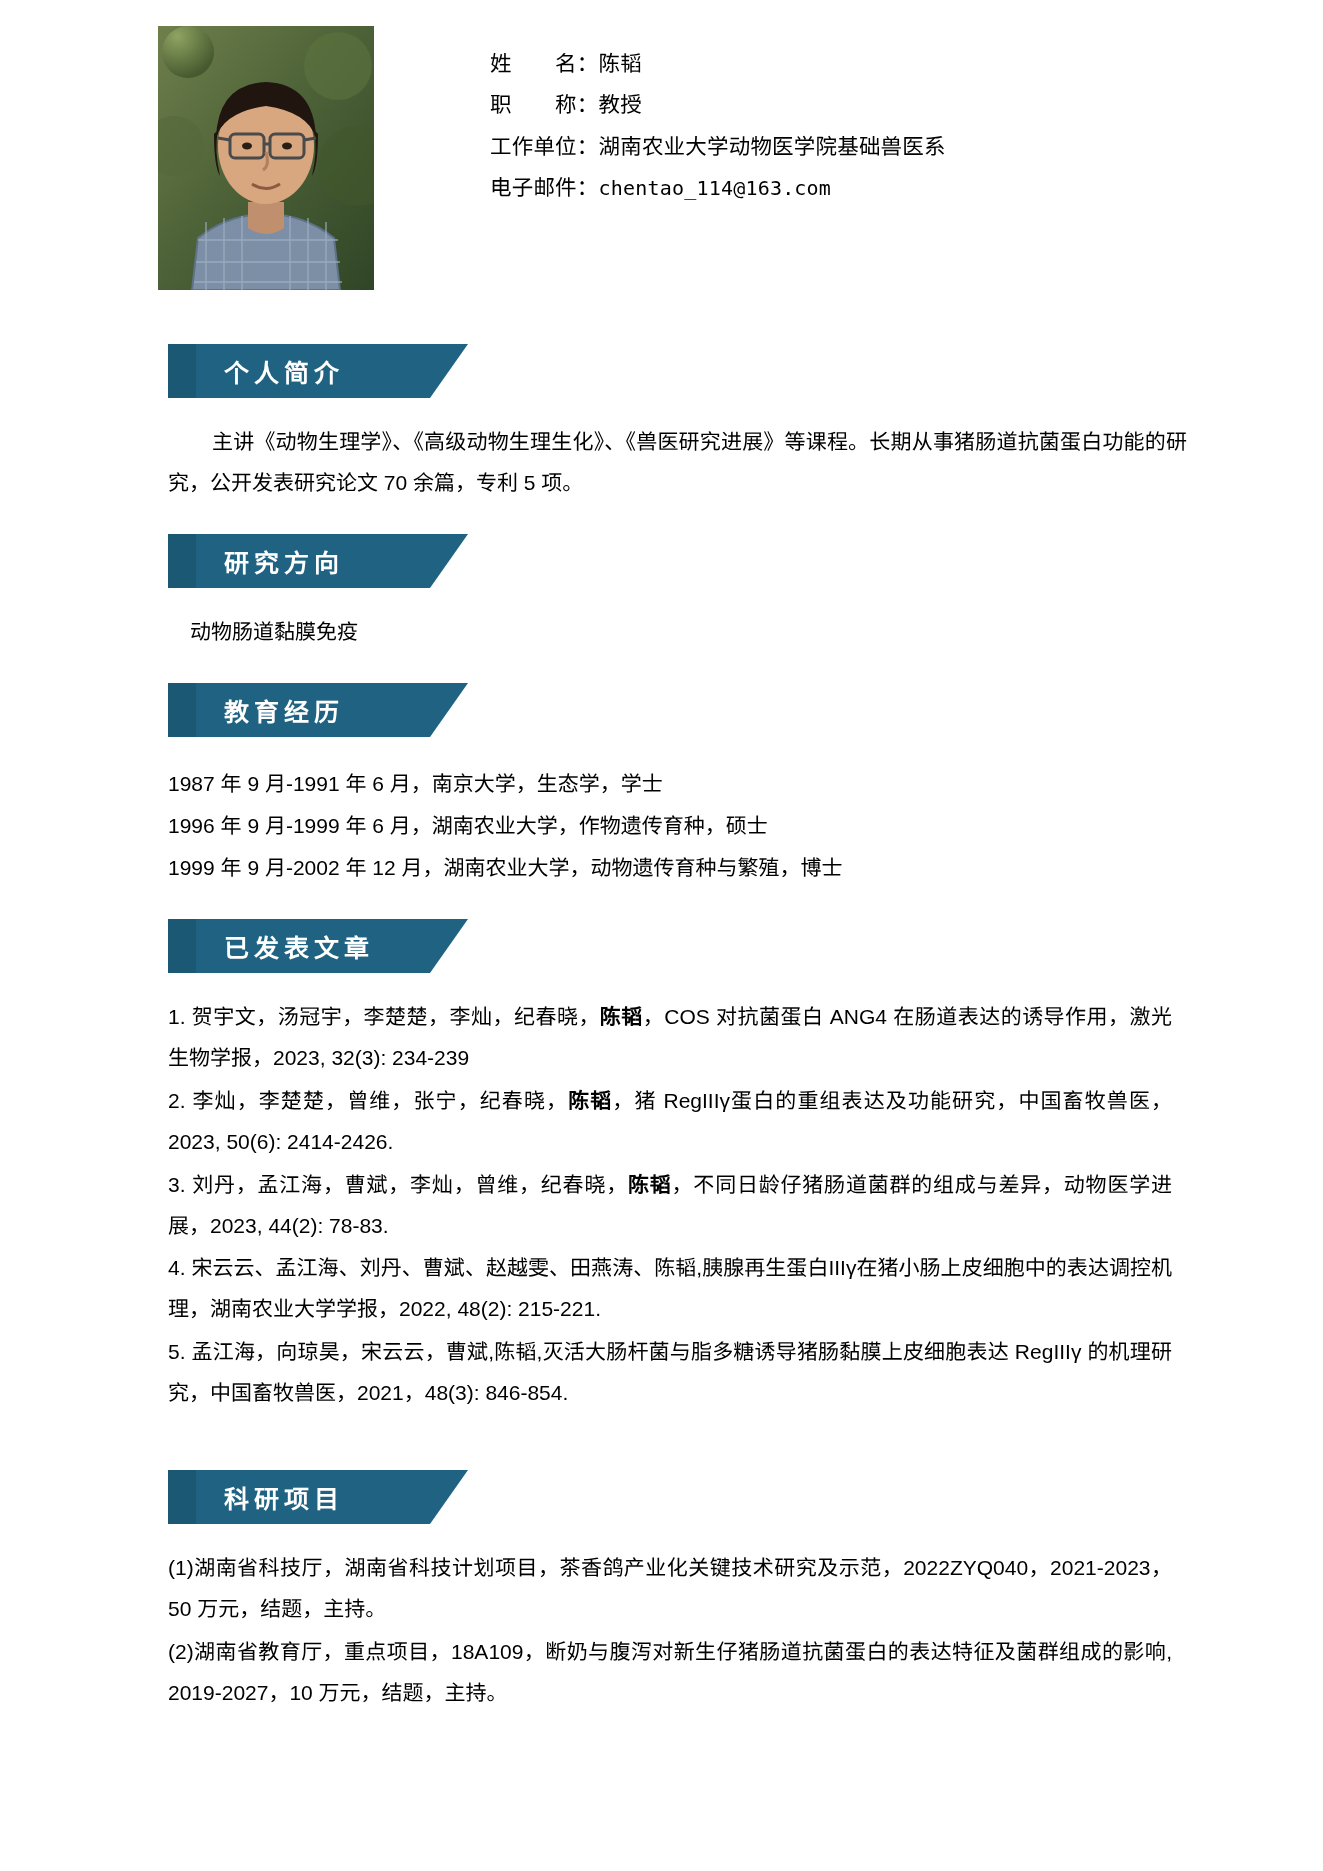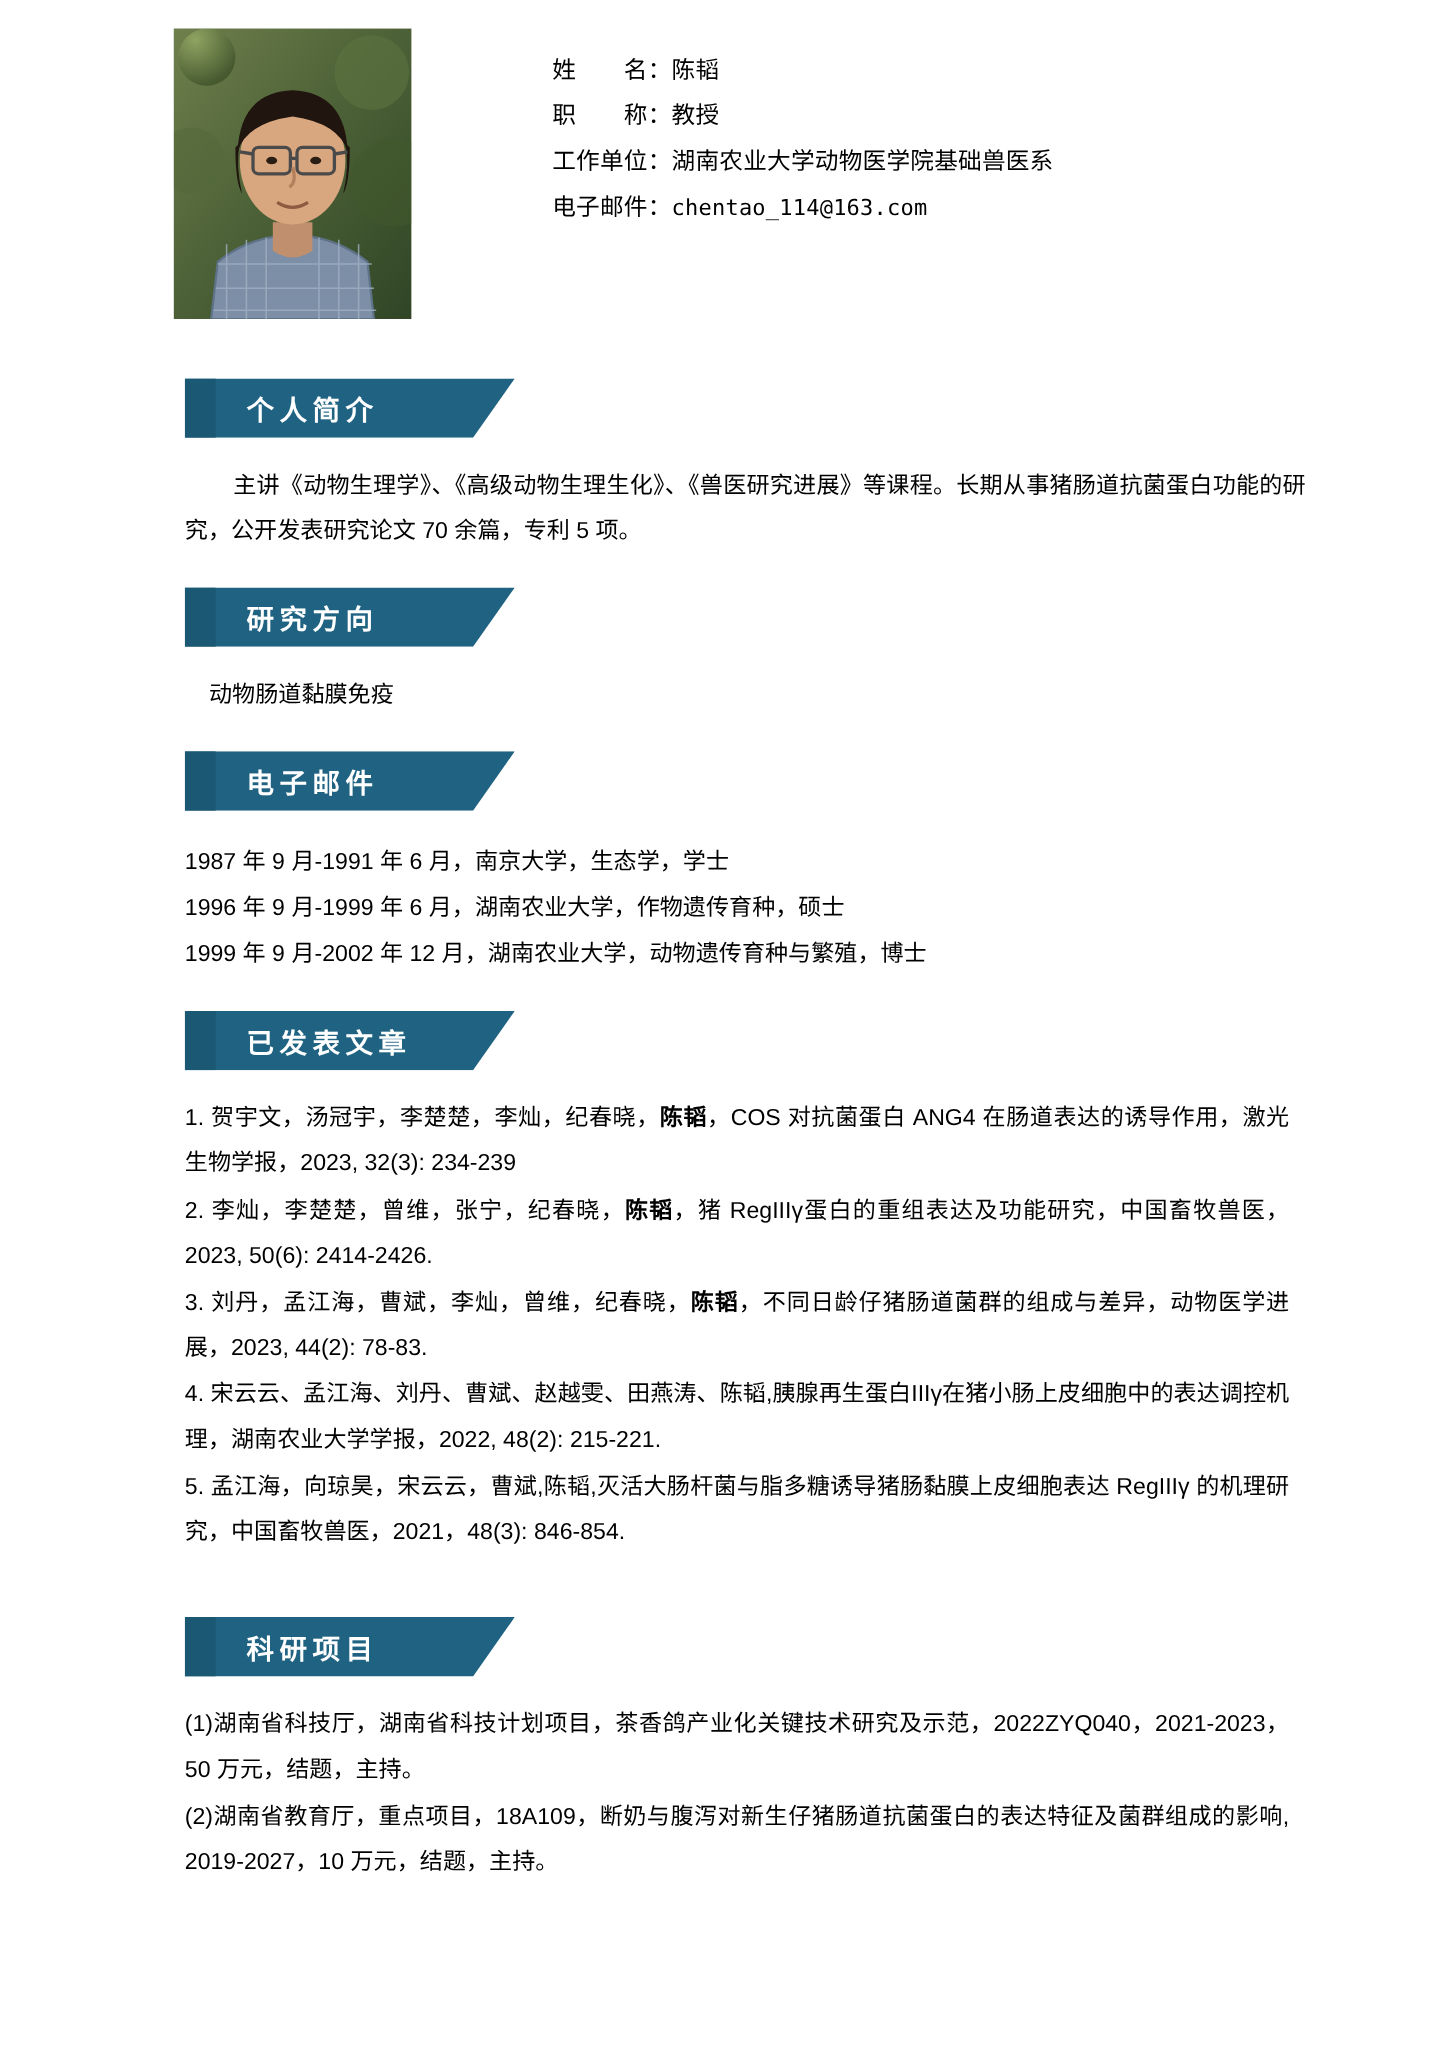--- a/index.html
+++ b/index.html
@@ -19,21 +19,21 @@
     min-height: 1871px;
     box-sizing: border-box;
     padding: 26px 100px 40px 100px;
     position: relative;
   }
 
   
   .header {
     display: flex;
     align-items: flex-start;
-    gap: 12px;
+    gap: 0px;
     margin-top: 0px;
   }
   .photo-wrap {
     width: 216px;
     margin-left: 58px;
     flex: 0 0 auto;
   }
   .photo {
     width: 216px;
     height: 264px;
@@ -218,21 +218,21 @@
 
   <div class="para small-left">动物肠道黏膜免疫</div>
 
   <div class="spacer-md"></div>
 
   <div class="banner">
     <svg class="shape" viewBox="0 0 300 54" preserveAspectRatio="none">
       <polygon points="0,0 300,0 262,54 0,54" fill="#1f6281"></polygon>
       <polygon points="0,0 28,0 28,54 0,54" fill="#1b5873"></polygon>
     </svg>
-    <span class="txt">电子邮件</span>
+    <span class="txt">教育经历</span>
   </div>
 
   <div class="lines">
     <div>1987 年 9 月-1991 年 6 月，南京大学，生态学，学士</div>
     <div>1996 年 9 月-1999 年 6 月，湖南农业大学，作物遗传育种，硕士</div>
     <div>1999 年 9 月-2002 年 12 月，湖南农业大学，动物遗传育种与繁殖，博士</div>
   </div>
 
   <div class="spacer-md"></div>
 

